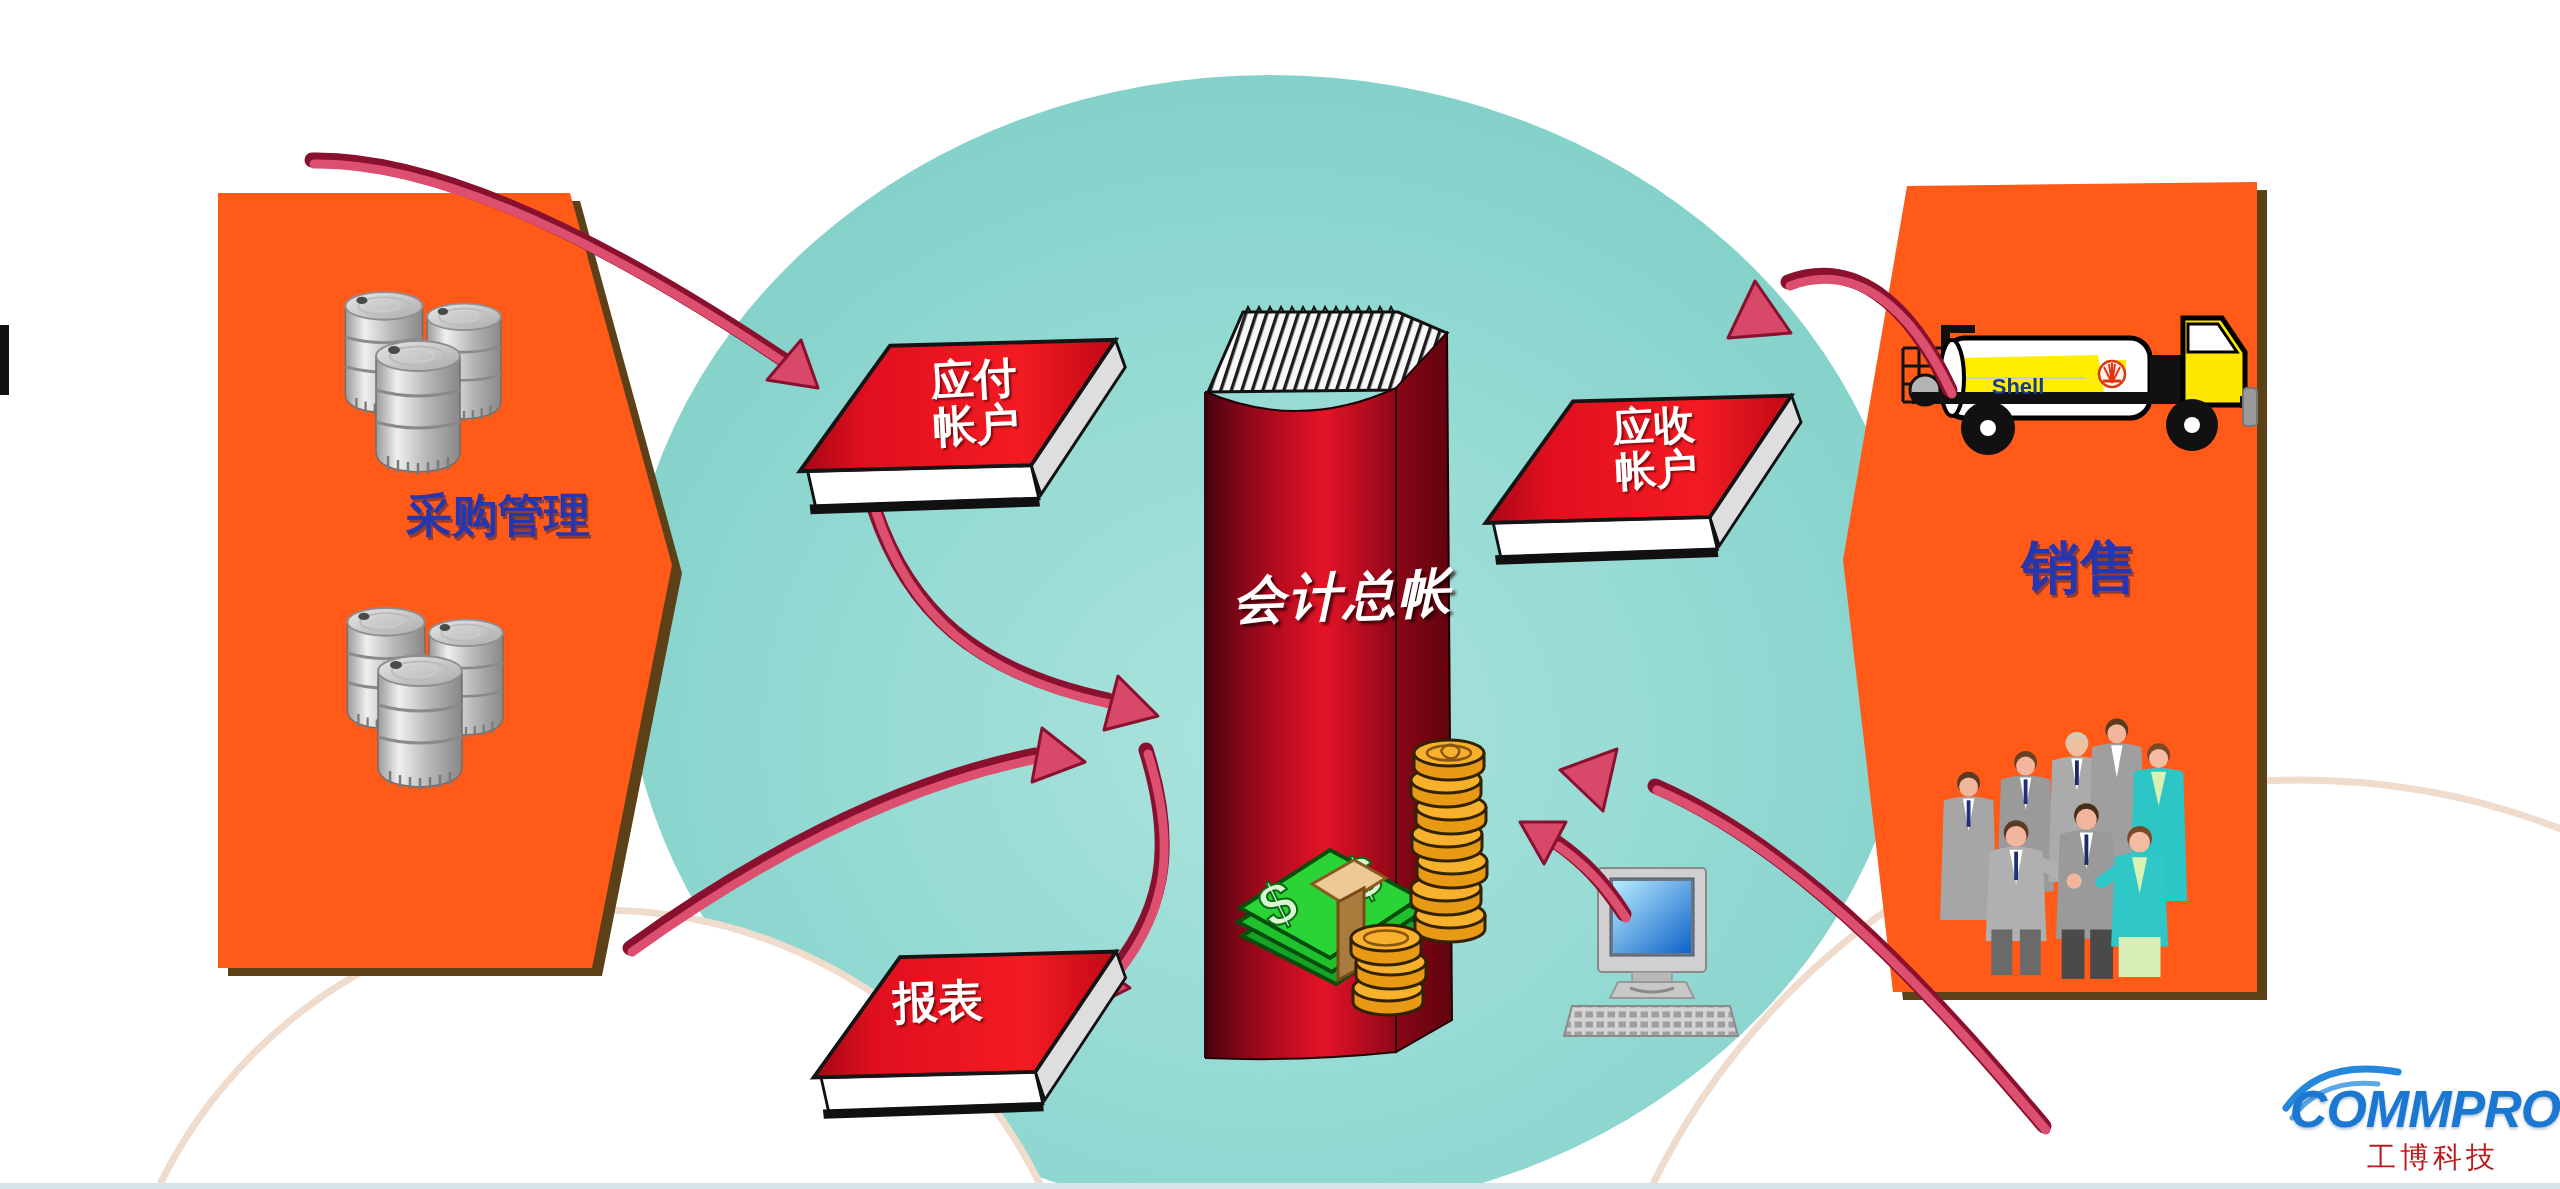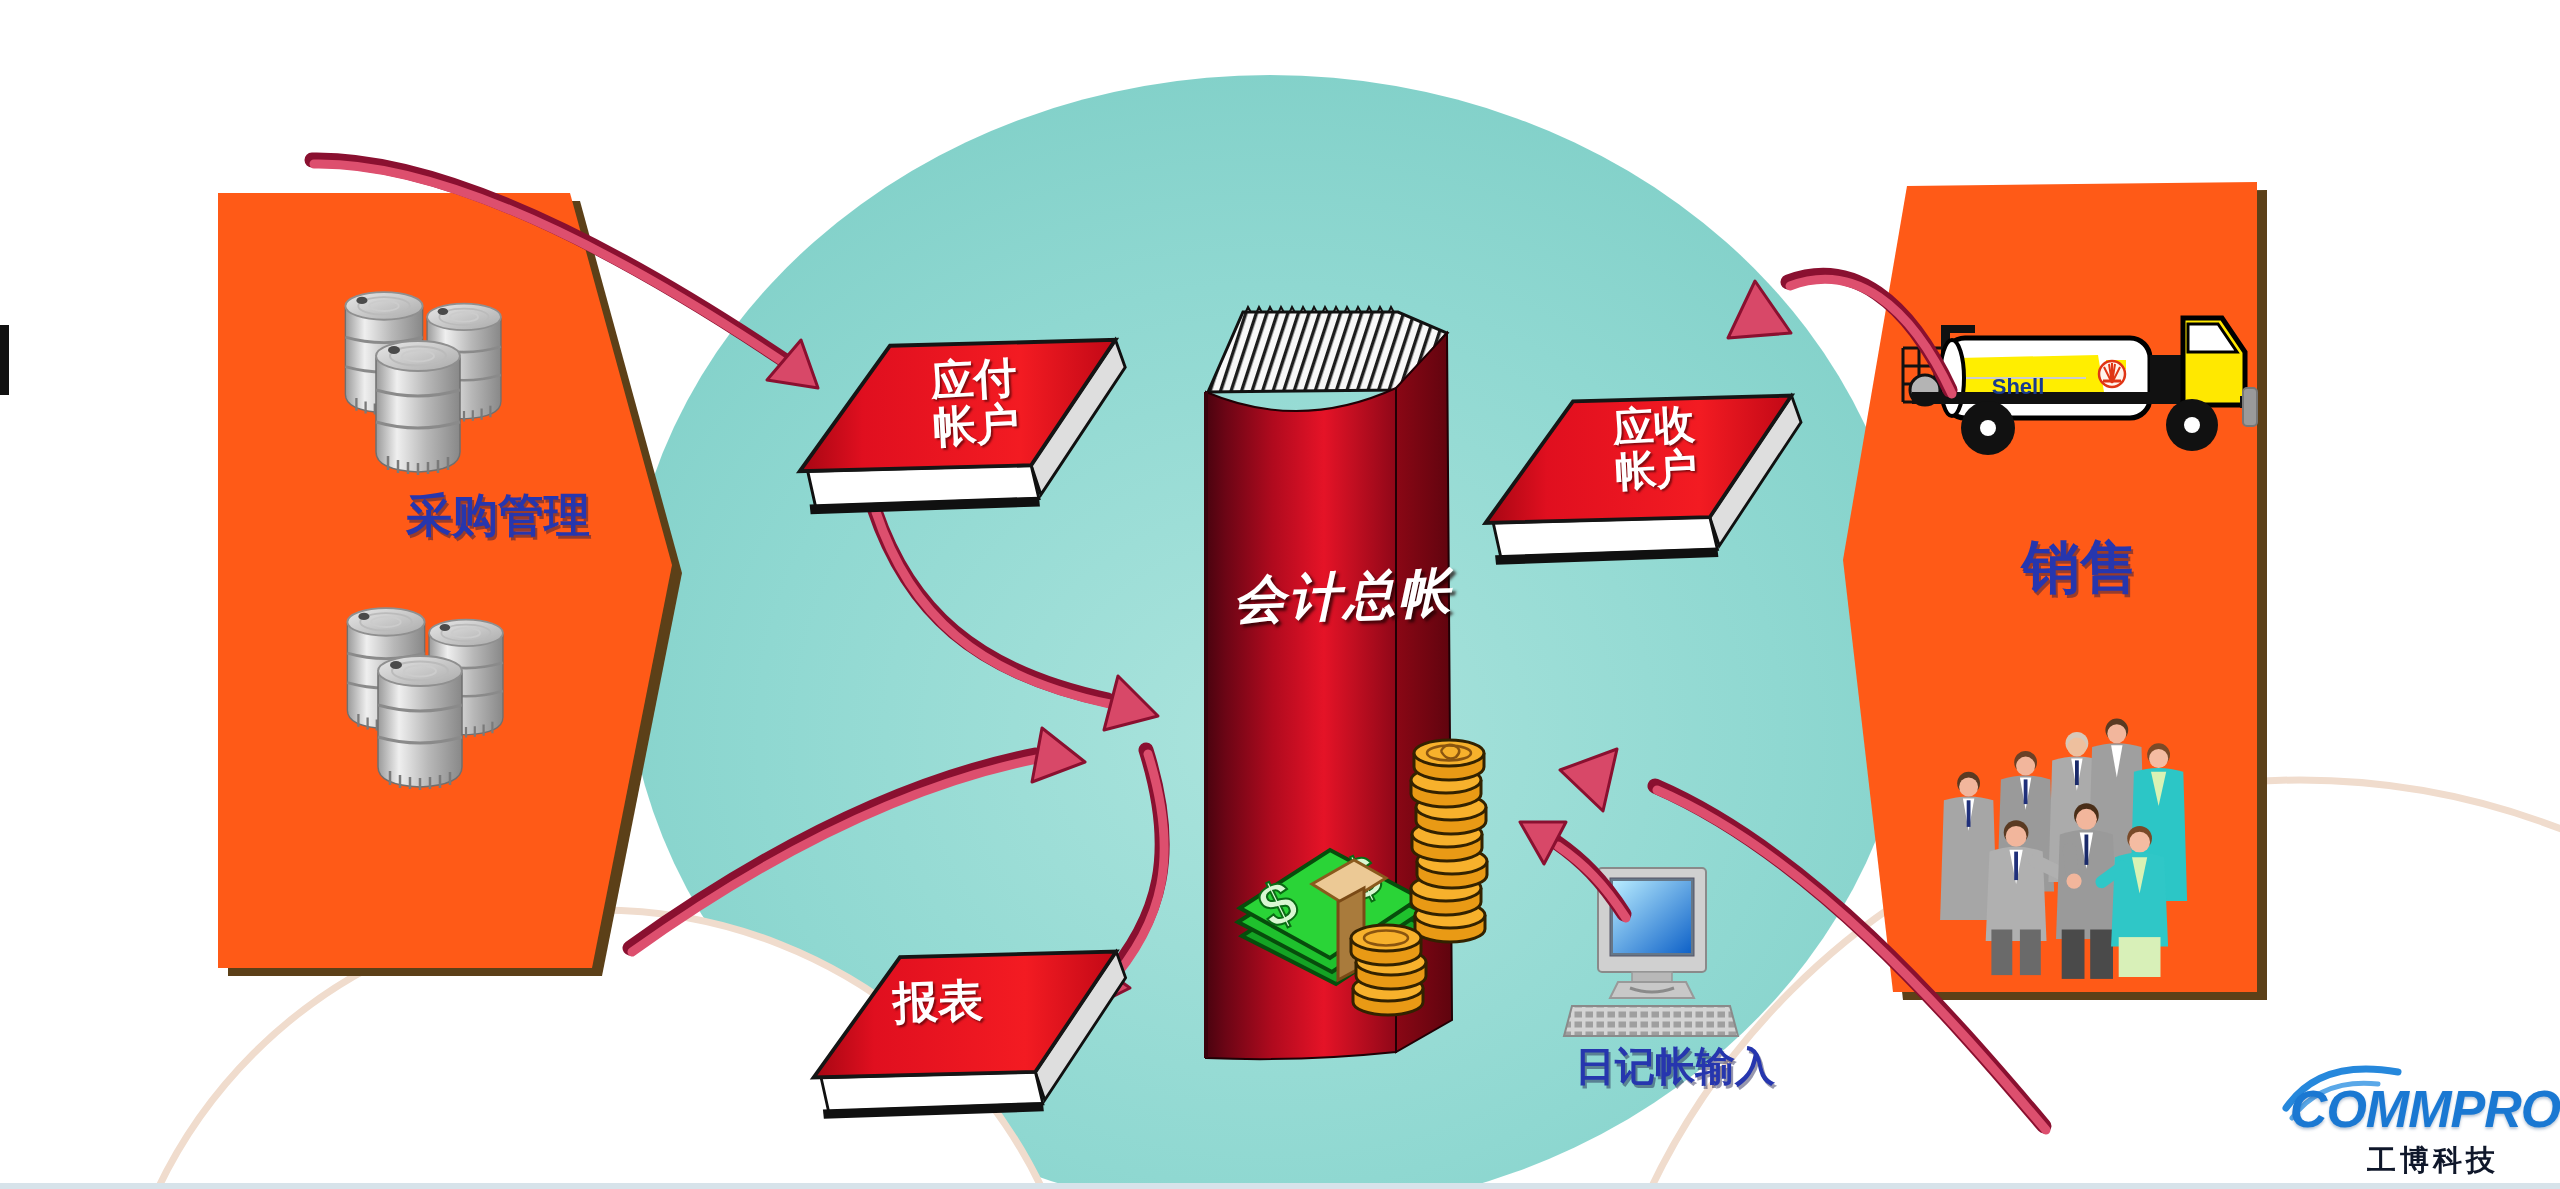--- a/index.html
+++ b/index.html
@@ -8,21 +8,21 @@
   #art{position:absolute;left:0;top:0;}
   .lbl{position:absolute;display:flex;flex-direction:column;align-items:center;justify-content:center;
        text-align:center;font-weight:900;line-height:1.08;white-space:nowrap;}
   .blue{color:#2636ae;text-shadow:2px 3px 0 rgba(25,25,70,.45);}
   .bookwhite{color:#ffffff;text-shadow:2px 2px 2px rgba(40,0,0,.55);}
   .ledger-label{color:#ffffff;font-style:italic;letter-spacing:3px;
        text-shadow:3px 3px 3px rgba(25,0,0,.7);transform:rotate(-2deg);}
   .shell-label{color:#173a8f;font-weight:900;}
   .brand{color:#1a78d2;font-style:italic;font-weight:900;letter-spacing:-1px;
        text-shadow:0 2px 3px rgba(10,60,120,.30);}
-  .company{color:#0f172a;font-weight:700;letter-spacing:4px;justify-content:flex-end;}
+  .company{color:#b91c1c;font-weight:400;letter-spacing:4px;}
   .bottom-strip{position:absolute;left:0;top:1183px;width:2560px;height:6px;background:#d7e3ea;}
   .arrow-dark{fill:none;stroke:#8a1030;stroke-width:15;stroke-linecap:round;}
   .arrow-lite{fill:none;stroke:#dd4f6e;stroke-width:9;stroke-linecap:round;}
   .arrow-head{fill:#d84868;stroke:#8a1030;stroke-width:3;stroke-linejoin:round;}
 </style>
 </head>
 <body>
 
 <div id="stage">
 
@@ -338,23 +338,20 @@
 </div>
 
 <div class="lbl bookwhite" style="left:838px;top:972px;width:200px;height:60px;font-size:45px;transform:rotate(-2deg);">
       <span>报表</span>
     </div>
 
 <div class="lbl ledger-label" style="left:1198px;top:566px;width:290px;height:60px;font-size:52px;font-weight:900;">
       <span>会计总帐</span>
     </div>
 
-<div class="lbl blue" style="left:1520px;top:1042px;width:310px;height:50px;font-size:40px;">
-      <span>日记帐输入</span>
-    </div>
 
 <div class="lbl brand" style="left:2285px;top:1080px;width:280px;height:58px;font-size:52px;">
       <span>COMMPRO</span>
     </div>
 
 <div class="lbl company" style="left:2318px;top:1140px;width:230px;height:36px;font-size:29px;">
       <span>工博科技</span>
     </div>
 
 <div class="bottom-strip"></div>

